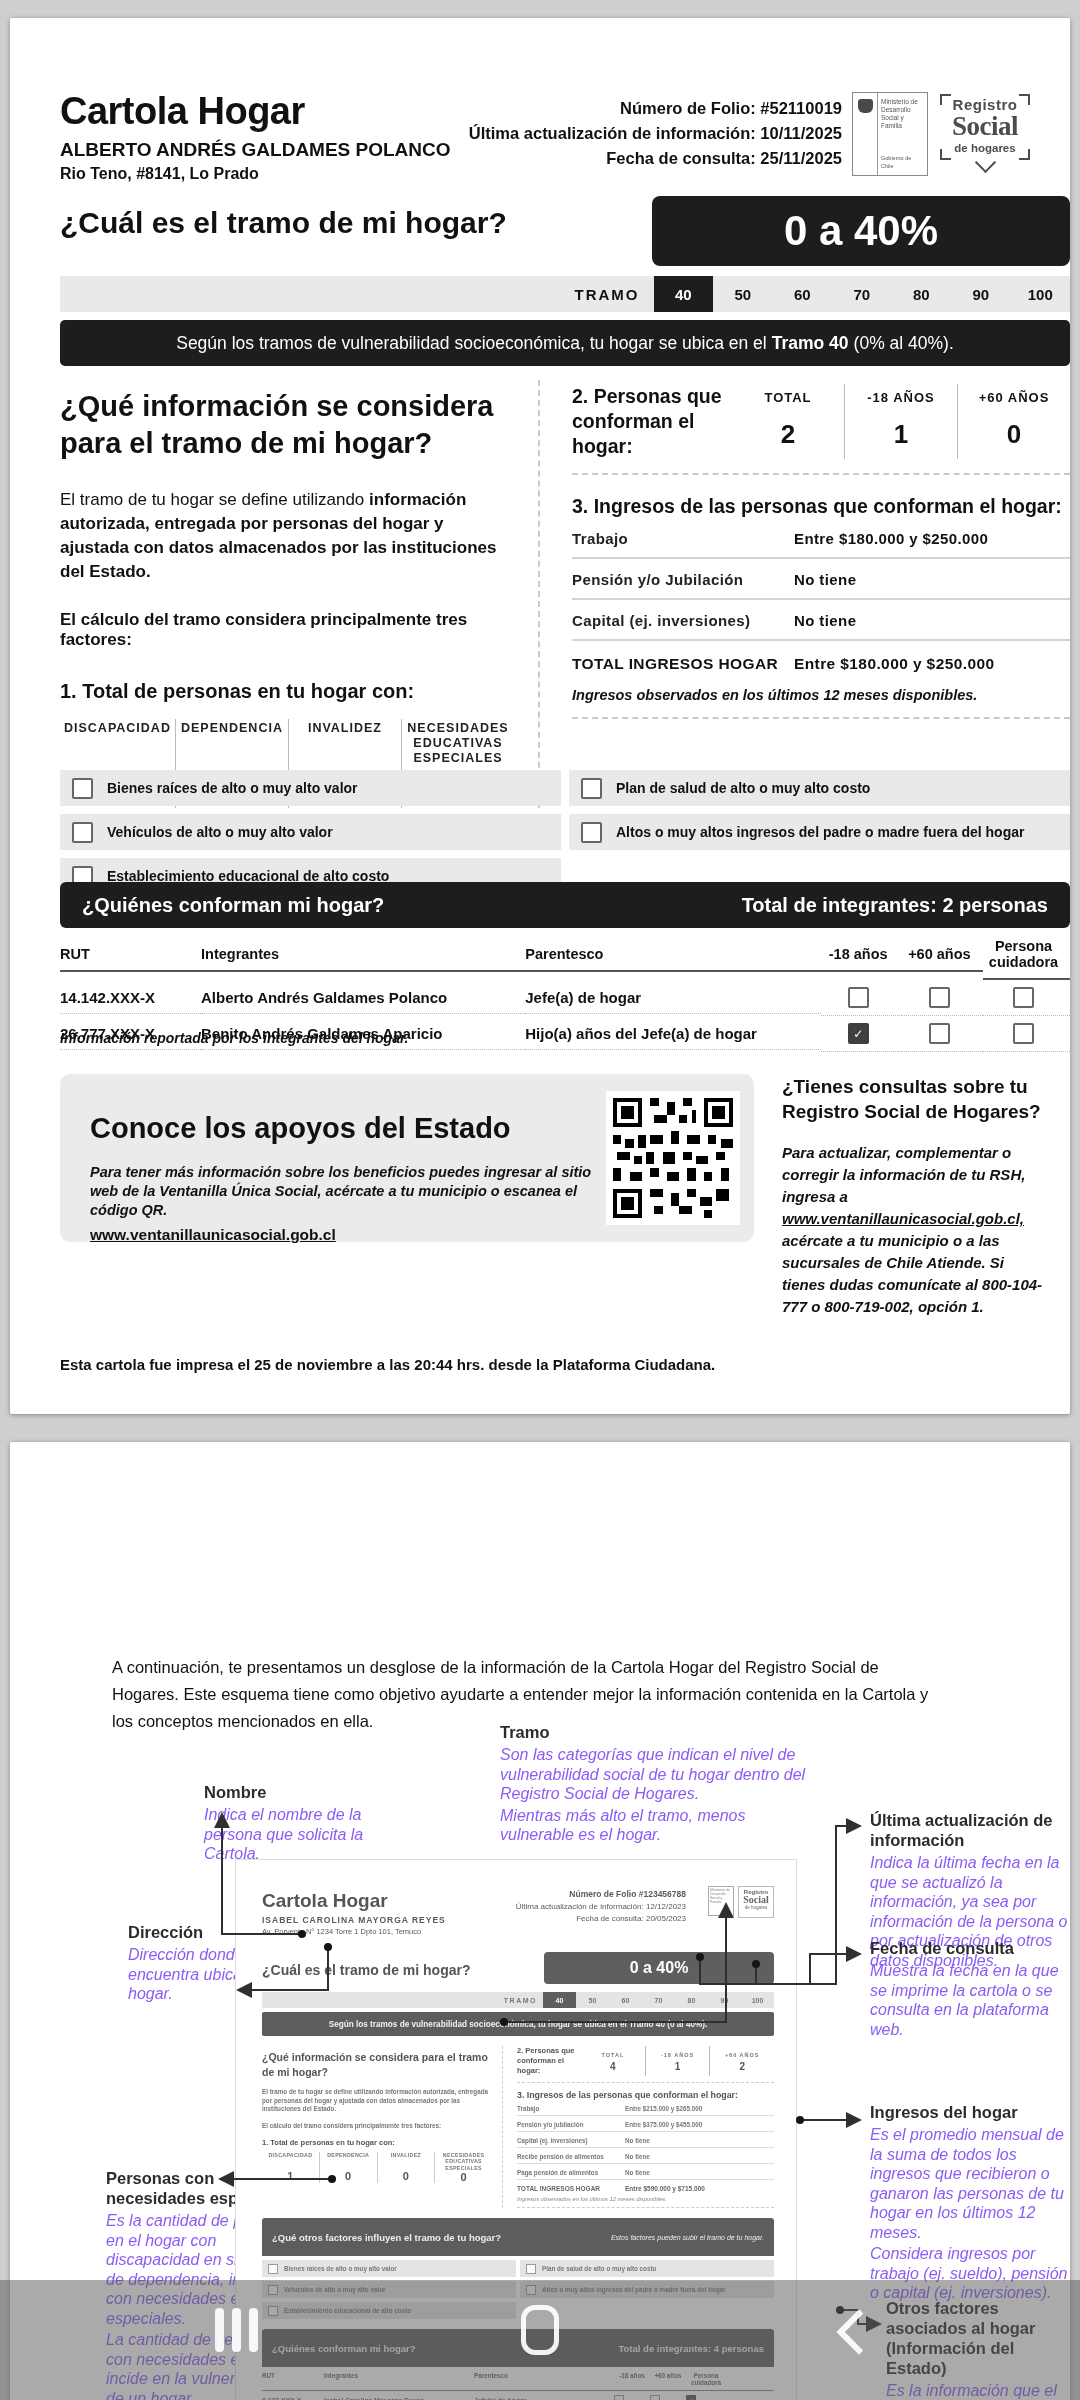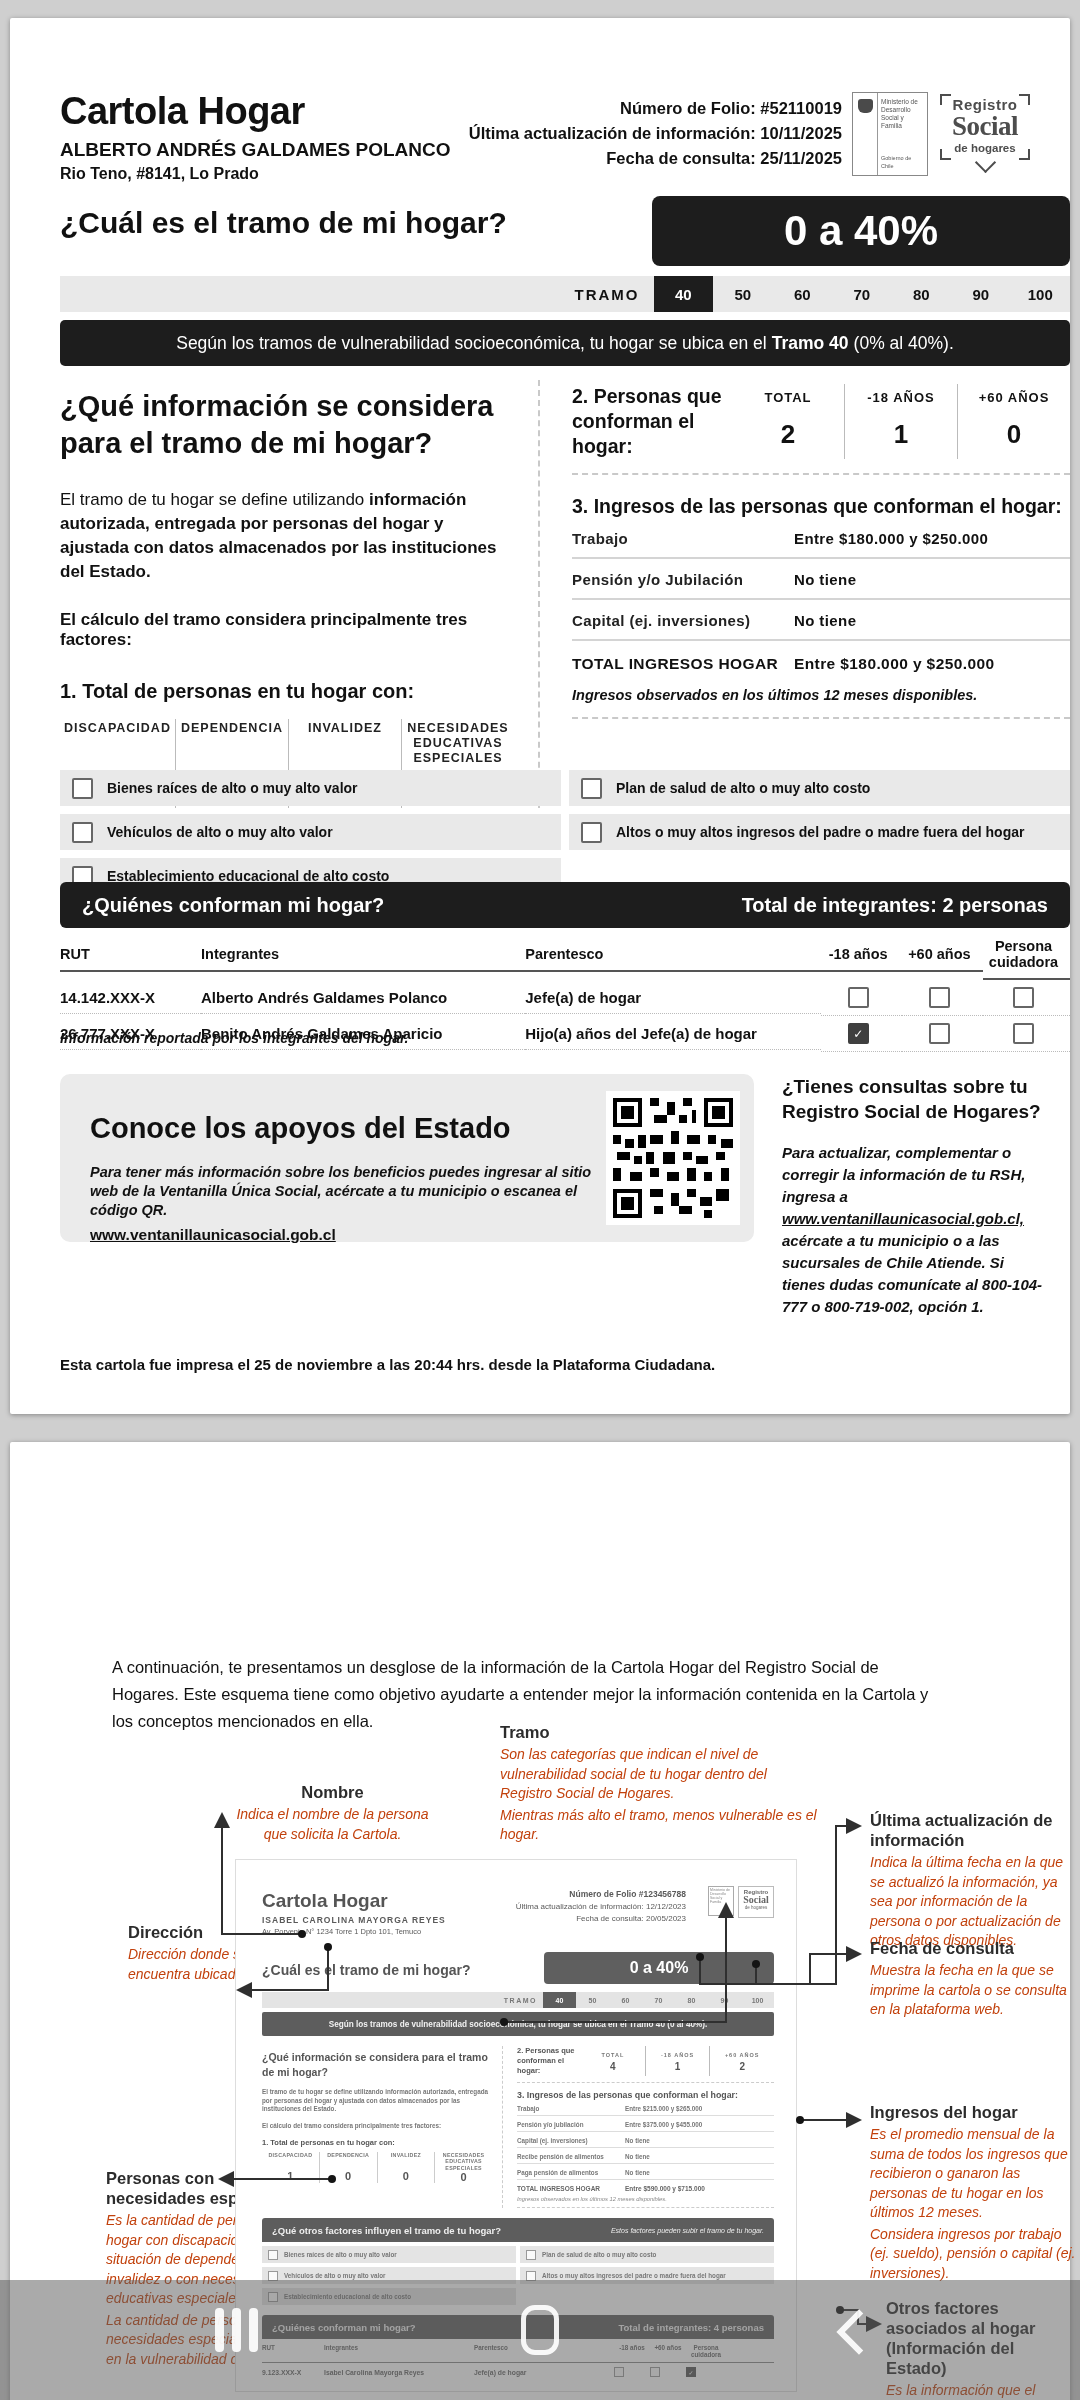--- a/index.html
+++ b/index.html
@@ -98,23 +98,23 @@
   .contact .ch{font-size:19px;font-weight:700;line-height:25px;}
   .contact .cb{font-size:15px;font-style:italic;font-weight:600;line-height:22px;margin-top:18px;}
   .contact .clink{text-decoration:underline;display:inline;}
   .p1-footer{position:absolute;left:50px;top:1338px;font-size:15px;font-weight:700;}
 
   
   .p2-title{position:absolute;left:102px;top:158px;font-size:29px;font-weight:700;}
   .p2-intro{position:absolute;left:102px;top:212px;width:830px;font-size:16.5px;line-height:27px;}
   .ann{position:absolute;color:#2c2c2c;}
   .ann .ah{font-size:16.5px;font-weight:700;line-height:20px;margin-bottom:3px;}
-  .ann .ab{font-size:14px;font-style:italic;color:#c2410c;line-height:19.5px;margin-top:2px;}
+  .ann .ab{font-size:16px;font-style:italic;color:#8b5cf6;line-height:19.5px;margin-top:2px;}
   #ann-tramo{left:490px;top:280px;width:320px;}
-  #ann-nombre{left:215px;top:340px;width:215px;text-align:center;}
+  #ann-nombre{left:194px;top:340px;width:215px;}
   #ann-direccion{left:118px;top:480px;width:182px;}
   #ann-personas{left:96px;top:726px;width:205px;}
   #ann-ultima{left:860px;top:368px;width:198px;}
   #ann-fecha{left:860px;top:496px;width:205px;}
   #ann-ingresos{left:860px;top:660px;width:210px;}
   #ann-otros{left:876px;top:856px;width:182px;}
   #connectors{position:absolute;left:0;top:0;pointer-events:none;}
 
   
   .mini{position:absolute;left:225px;top:417px;width:562px;background:#fff;border:1px solid #ddd;color:#5a5a5a;padding:30px 22px 10px 26px;box-sizing:border-box;}
@@ -154,21 +154,21 @@
   .mini .m-hh .hh-stat{flex:1;text-align:center;}
   .mini .m-hh .lab{font-size:5.5px;font-weight:700;color:#777;}
   .mini .m-hh .num{font-size:10px;font-weight:700;margin-top:3px;color:#555;}
   .mini .m-inc-h{font-size:8.8px;font-weight:700;margin-top:7px;color:#555;}
   .mini .m-inc-row{display:flex;font-size:6.3px;border-bottom:1px solid #ddd;padding:4.5px 0 3.5px;color:#777;}
   .mini .m-inc-row .il{width:108px;font-weight:600;}
   .mini .m-inc-row .iv{flex:1;font-weight:700;}
   .mini .m-inc-tot{display:flex;font-size:6.5px;font-weight:700;padding-top:5px;color:#666;}
   .mini .m-inc-tot .il{width:108px;}
   .mini .m-inc-note{font-size:5.8px;font-style:italic;margin-top:4px;color:#888;border-bottom:1px dashed #ccc;padding-bottom:5px;}
-  .mini .m-bar{height:22px;background:#5d5d5d;color:#eee;border-radius:3px 3px 0 0;display:flex;align-items:center;justify-content:space-between;padding:1px 10px;margin-top:10px;}
+  .mini .m-bar{height:22px;background:#5d5d5d;color:#eee;border-radius:3px 3px 0 0;display:flex;align-items:center;justify-content:space-between;padding:8px 10px;margin-top:10px;}
   .mini .m-bar .t{font-size:9.5px;font-weight:700;}
   .mini .m-bar .hint{font-size:7px;font-style:italic;}
   .mini .m-cbs{display:flex;gap:4px;margin-top:4px;}
   .mini .m-cb-col{flex:1;display:flex;flex-direction:column;gap:4px;}
   .mini .m-cb{background:#e4e4e4;height:17px;display:flex;align-items:center;gap:6px;padding:0 6px;font-size:6.3px;font-weight:700;color:#777;}
   .mini .m-cbx{width:8px;height:8px;border:1px solid #999;background:#fafafa;flex:none;font-size:6px;display:flex;align-items:center;justify-content:center;}
   .mini .m-cbx.checked{background:#555;color:#fff;border-color:#555;}
   .mini .m-mem-head{display:flex;font-size:6.3px;font-weight:700;border-bottom:1.5px solid #888;padding:5px 0 4px;color:#666;}
   .mini .m-mem-row{display:flex;font-size:6.8px;font-weight:700;padding:4px 0;color:#666;align-items:center;}
   .mini .mm1{width:62px;}.mini .mm2{width:150px;}.mini .mm3{width:140px;}.mini .mm4{width:36px;text-align:center;}.mini .mm5{width:36px;text-align:center;}.mini .mm6{width:40px;text-align:center;}

